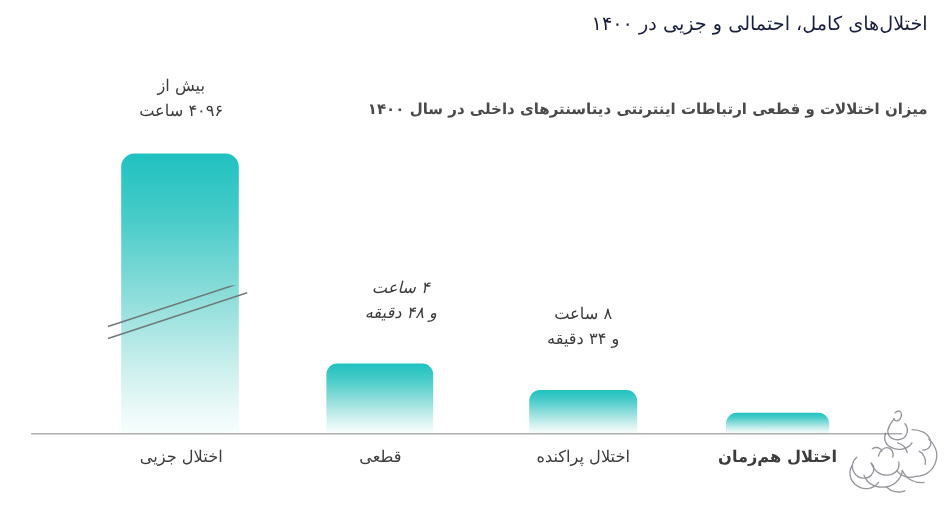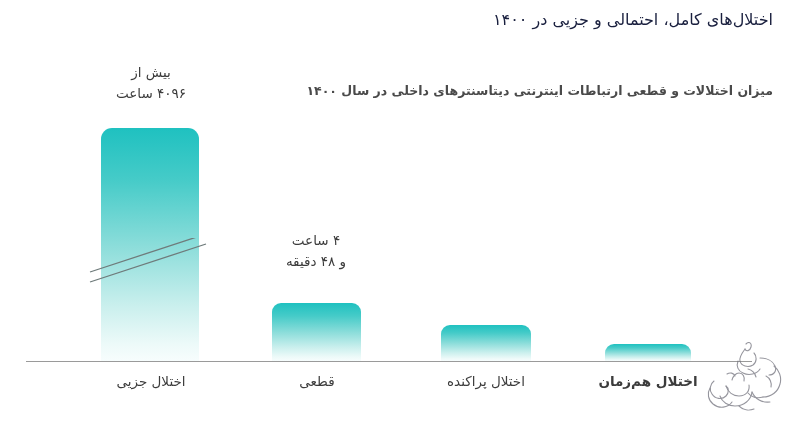--- a/index.html
+++ b/index.html
@@ -145,23 +145,25 @@
     <svg class="axis-break" viewBox="0 0 124 52">
       <line x1="2" y1="44" x2="118" y2="6" stroke="#6f7b7b" stroke-width="1.3"></line>
       <line x1="2" y1="34" x2="118" y2="-4" stroke="#6f7b7b" stroke-width="1.3"></line>
     </svg>
 
     <div class="baseline"></div>
 
     <div class="value-label" style="left:80px; top:62px; width:142px;">بیش از
 ۴۰۹۶ ساعت</div>
 
-    <div class="value-label" style="left:245px; top:230px; width:142px;">۴ ساعت
+    <div class="value-label" style="left:263px; top:230px; width:142px;font-style:italic;">۴ ساعت
 و ۴۸ دقیقه</div>
 
+    <div class="value-label" style="left:415px; top:252px; width:142px;">۸ ساعت
+و ۳۴ دقیقه</div>
 
 
     <div class="cat-label" style="left:80px; width:142px;">اختلال جزیی</div>
 
     <div class="cat-label" style="left:246px; width:142px;">قطعی</div>
 
     <div class="cat-label" style="left:415px; width:142px;">اختلال پراکنده</div>
 
     <div class="cat-label" style="left:577px; width:142px;font-weight:bold;">اختلال هم‌زمان</div>
 

